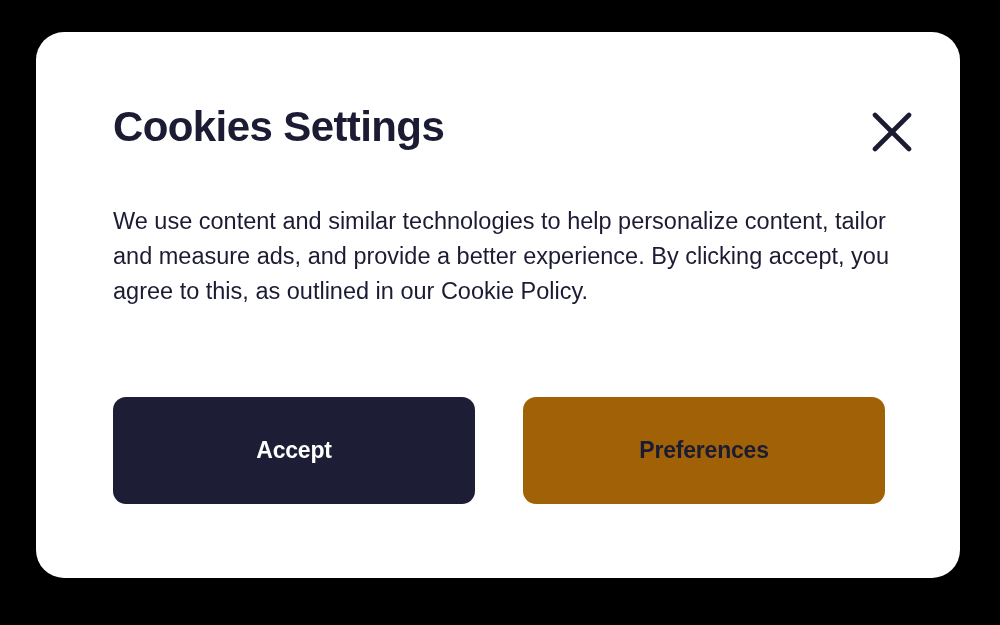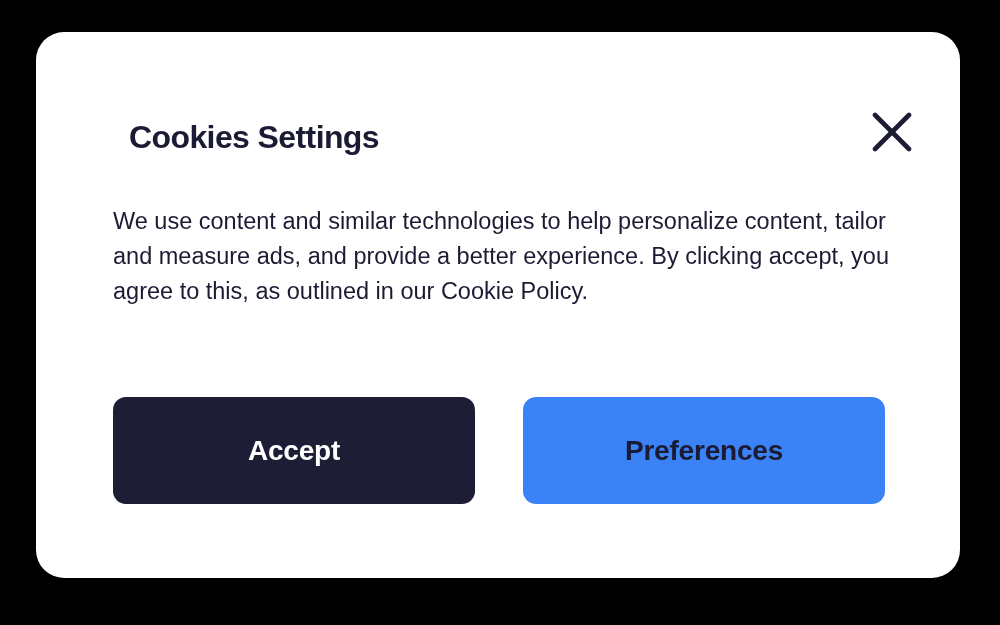--- a/index.html
+++ b/index.html
@@ -30,22 +30,22 @@
     height: 546px;
     background: #ffffff;
     border-radius: 28px;
     box-sizing: border-box;
   }
 
   .card-title {
     position: absolute;
     left: 77px;
     top: 73px;
-    margin: 16px;
-    font-size: 32px;
+    margin: 0;
+    font-size: 42px;
     font-weight: bold;
     line-height: 1.05;
     letter-spacing: -0.6px;
     color: #1b1b33;
     white-space: nowrap;
   }
 
   .close-button {
     position: absolute;
     right: 42px;
@@ -83,35 +83,35 @@
     display: flex;
     gap: 48px;
   }
 
   .btn {
     width: 362px;
     height: 107px;
     border: none;
     border-radius: 13px;
     font-family: "Liberation Sans", sans-serif;
-    font-size: 28px;
+    font-size: 23px;
     font-weight: bold;
     letter-spacing: -0.2px;
     cursor: pointer;
     display: flex;
     align-items: center;
     justify-content: center;
     padding: 0;
   }
   .btn-accept {
     background: #1d1d35;
     color: #ffffff;
   }
   .btn-preferences {
-    background: #3b82f6;
+    background: #a16207;
     color: #1b1b33;
   }
 </style>
 </head>
 <body>
 
 <div id="stage">
 
   <div class="cookie-card">
 

